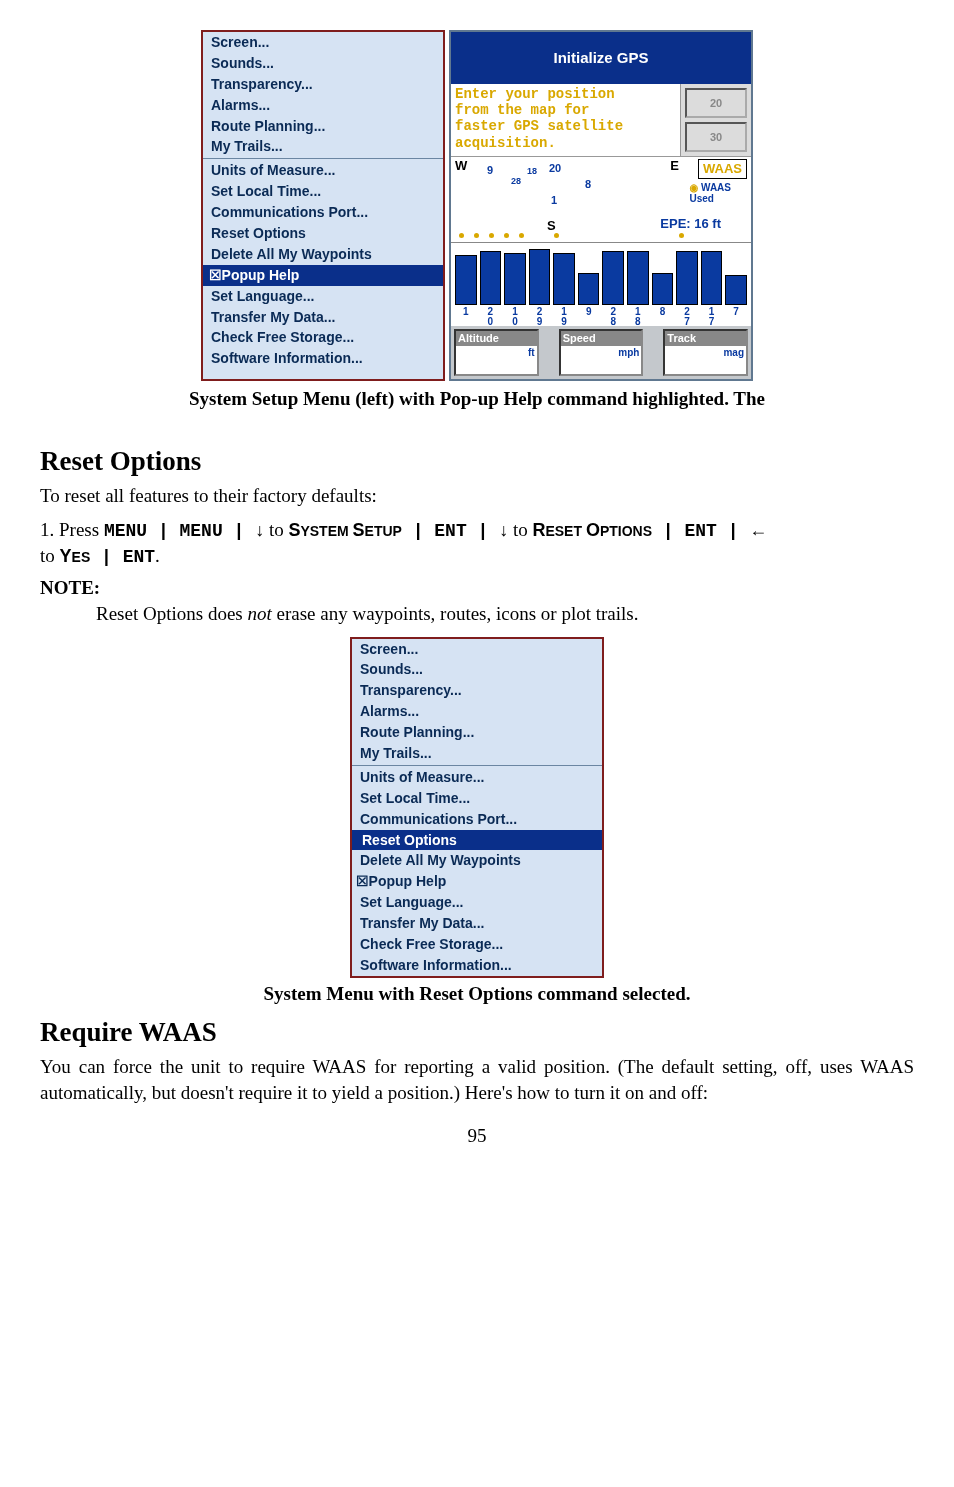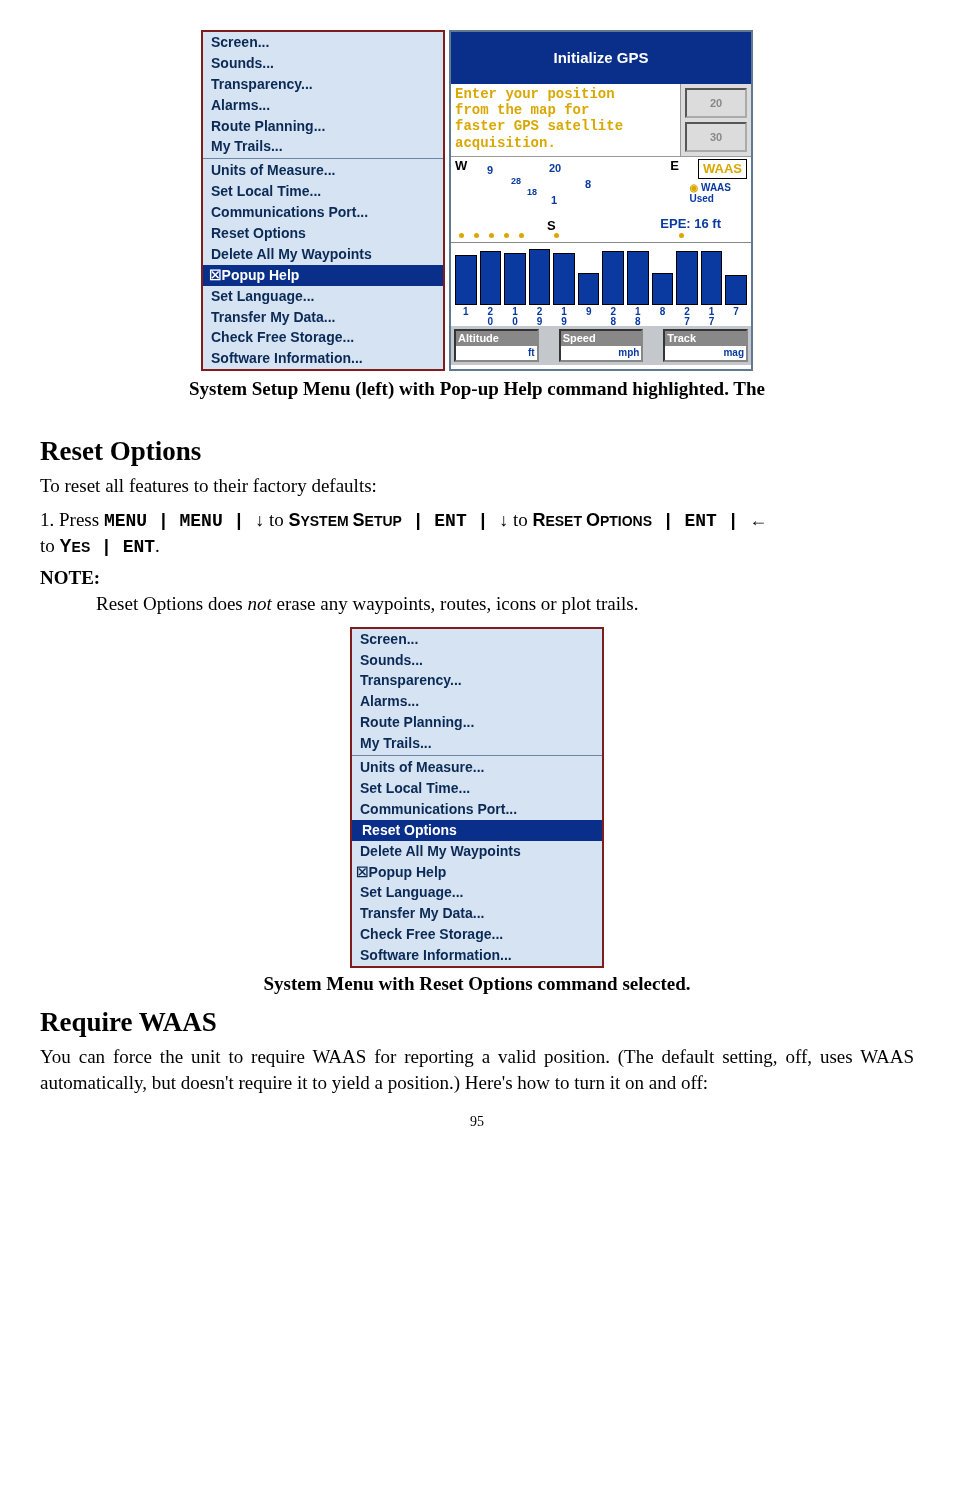--- a/index.html
+++ b/index.html
@@ -165,21 +165,21 @@
     padding:3px;
     background:#c4c8cc;
   }
   .gps-field {
     flex:1;
     border:2px inset #888;
     background:#fff;
     font-size:11px;
   }
   .gps-field .hdr { background:#888; color:#fff; padding:0 2px; font-size:11px; }
-  .gps-field .val { text-align:right; padding:0 2px; color:#0a3aa0; font-size:10px; height:14px; }
+  .gps-field .val { text-align:right; padding:0 2px; color:#0a3aa0; font-size:10px; height:28px; }
   .caption {
     text-align: center;
     font-weight: bold;
     font-size: 19px;
     line-height:1.25;
     margin: 4px 0 8px 0;
   }
   h2.section {
     font-family: 'Century Schoolbook', Georgia, serif;
     font-weight: bold;
@@ -200,21 +200,21 @@
     font-family: Arial, Helvetica, sans-serif;
     font-weight: bold;
     font-size: 18px;
   }
   .arrow { font-family: Arial; font-size:18px; }
   .note-hdr { font-weight: bold; font-size:19px; margin-top:4px; }
   .note-body { margin: 0 0 10px 56px; text-align: justify; }
   .note-body em { font-style: italic; }
   .fig2 { display:flex; justify-content:center; margin:6px 0 4px 0; }
   .menu-panel.small { width:250px; }
-  .pagenum { text-align:center; margin-top:18px; font-size:14px; }
+  .pagenum { text-align:center; margin-top:18px; font-size:19px; }
 </style>
 </head>
 <body>
 
 <div class="figrow">
 
   <div class="menu-panel">
     <div class="menu-item">Screen...</div>
     <div class="menu-item">Sounds...</div>
     <div class="menu-item">Transparency...</div>
@@ -255,21 +255,21 @@
       <span class="compass-letter" style="right:72px;top:0;">E</span>
       <span class="compass-letter" style="left:96px;top:60px;">S</span>
       <span class="waas-box">WAAS</span>
       <div class="waas-used">
         <span style="color:#d9a800;">◉ </span><span>WAAS</span><br>
         <span>Used</span>
       </div>
       <div class="epe">EPE: 16 ft</div>
       <span class="sat-num" style="left:36px;top:6px;">9</span>
       <span class="sat-num" style="left:60px;top:18px;font-size:9px;">28</span>
-      <span class="sat-num" style="left:76px;top:29px;font-size:9px;">18</span>
+      <span class="sat-num" style="left:76px;top:8px;font-size:9px;">18</span>
       <span class="sat-num" style="left:98px;top:4px;">20</span>
       <span class="sat-num" style="left:134px;top:20px;">8</span>
       <span class="sat-num" style="left:100px;top:36px;">1</span>
       <div class="sat-dots">
         <span></span>
           <span></span>
           <span></span>
           <span></span>
           <span></span>
         <span style="margin-left:20px;"></span>

